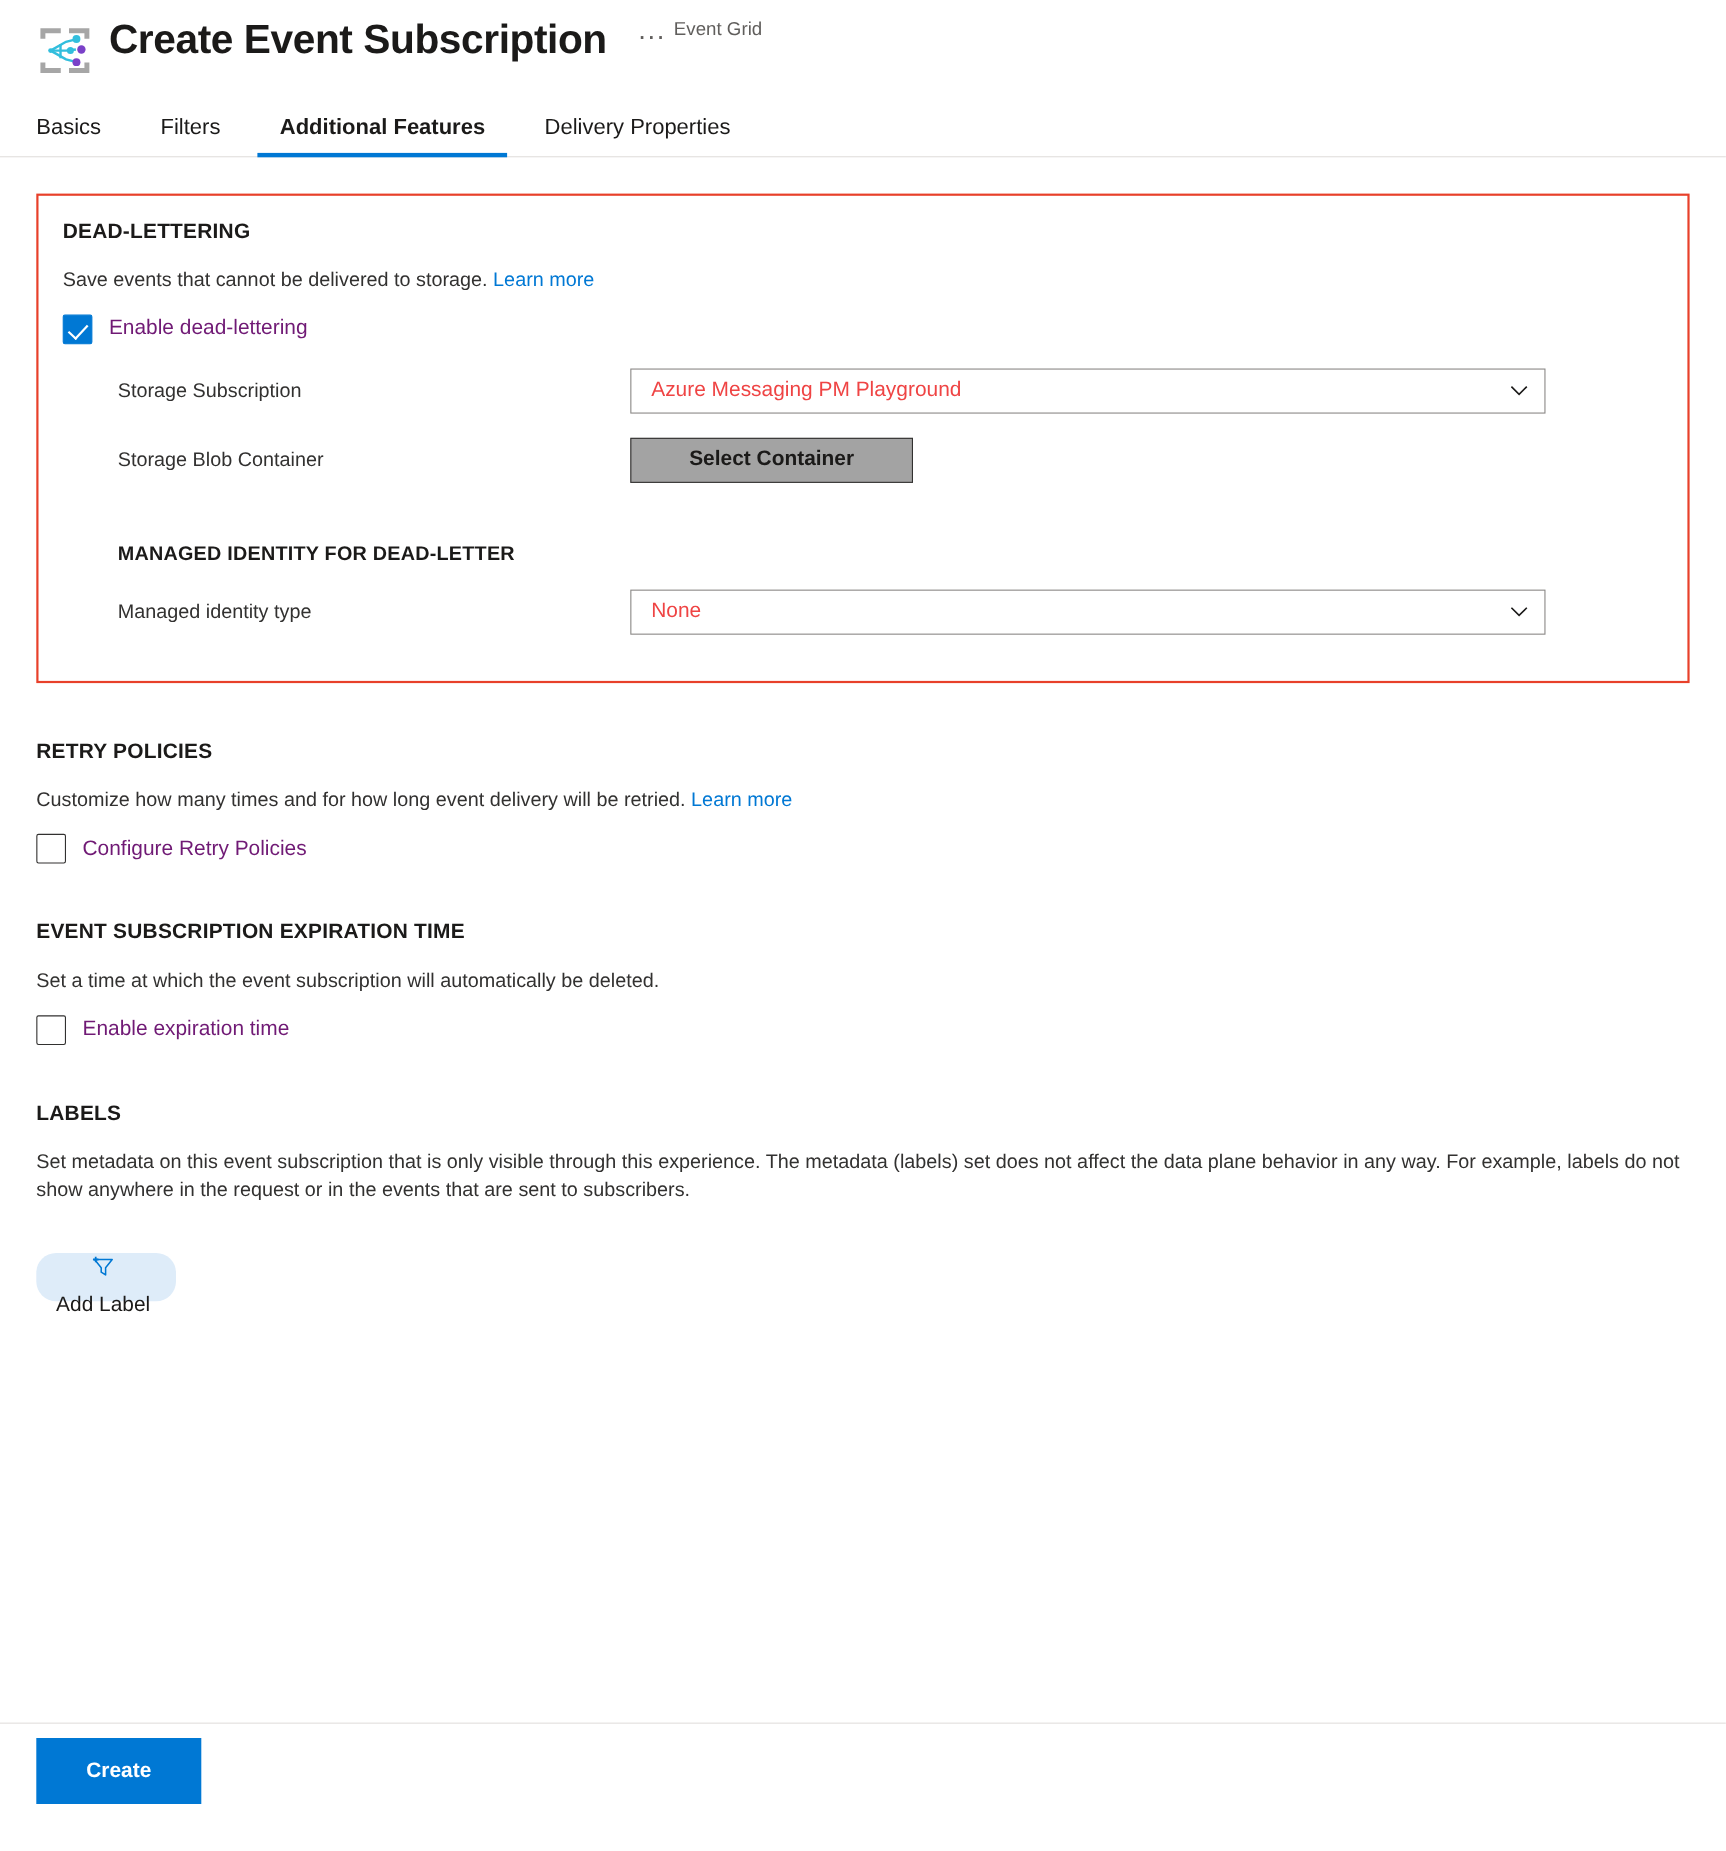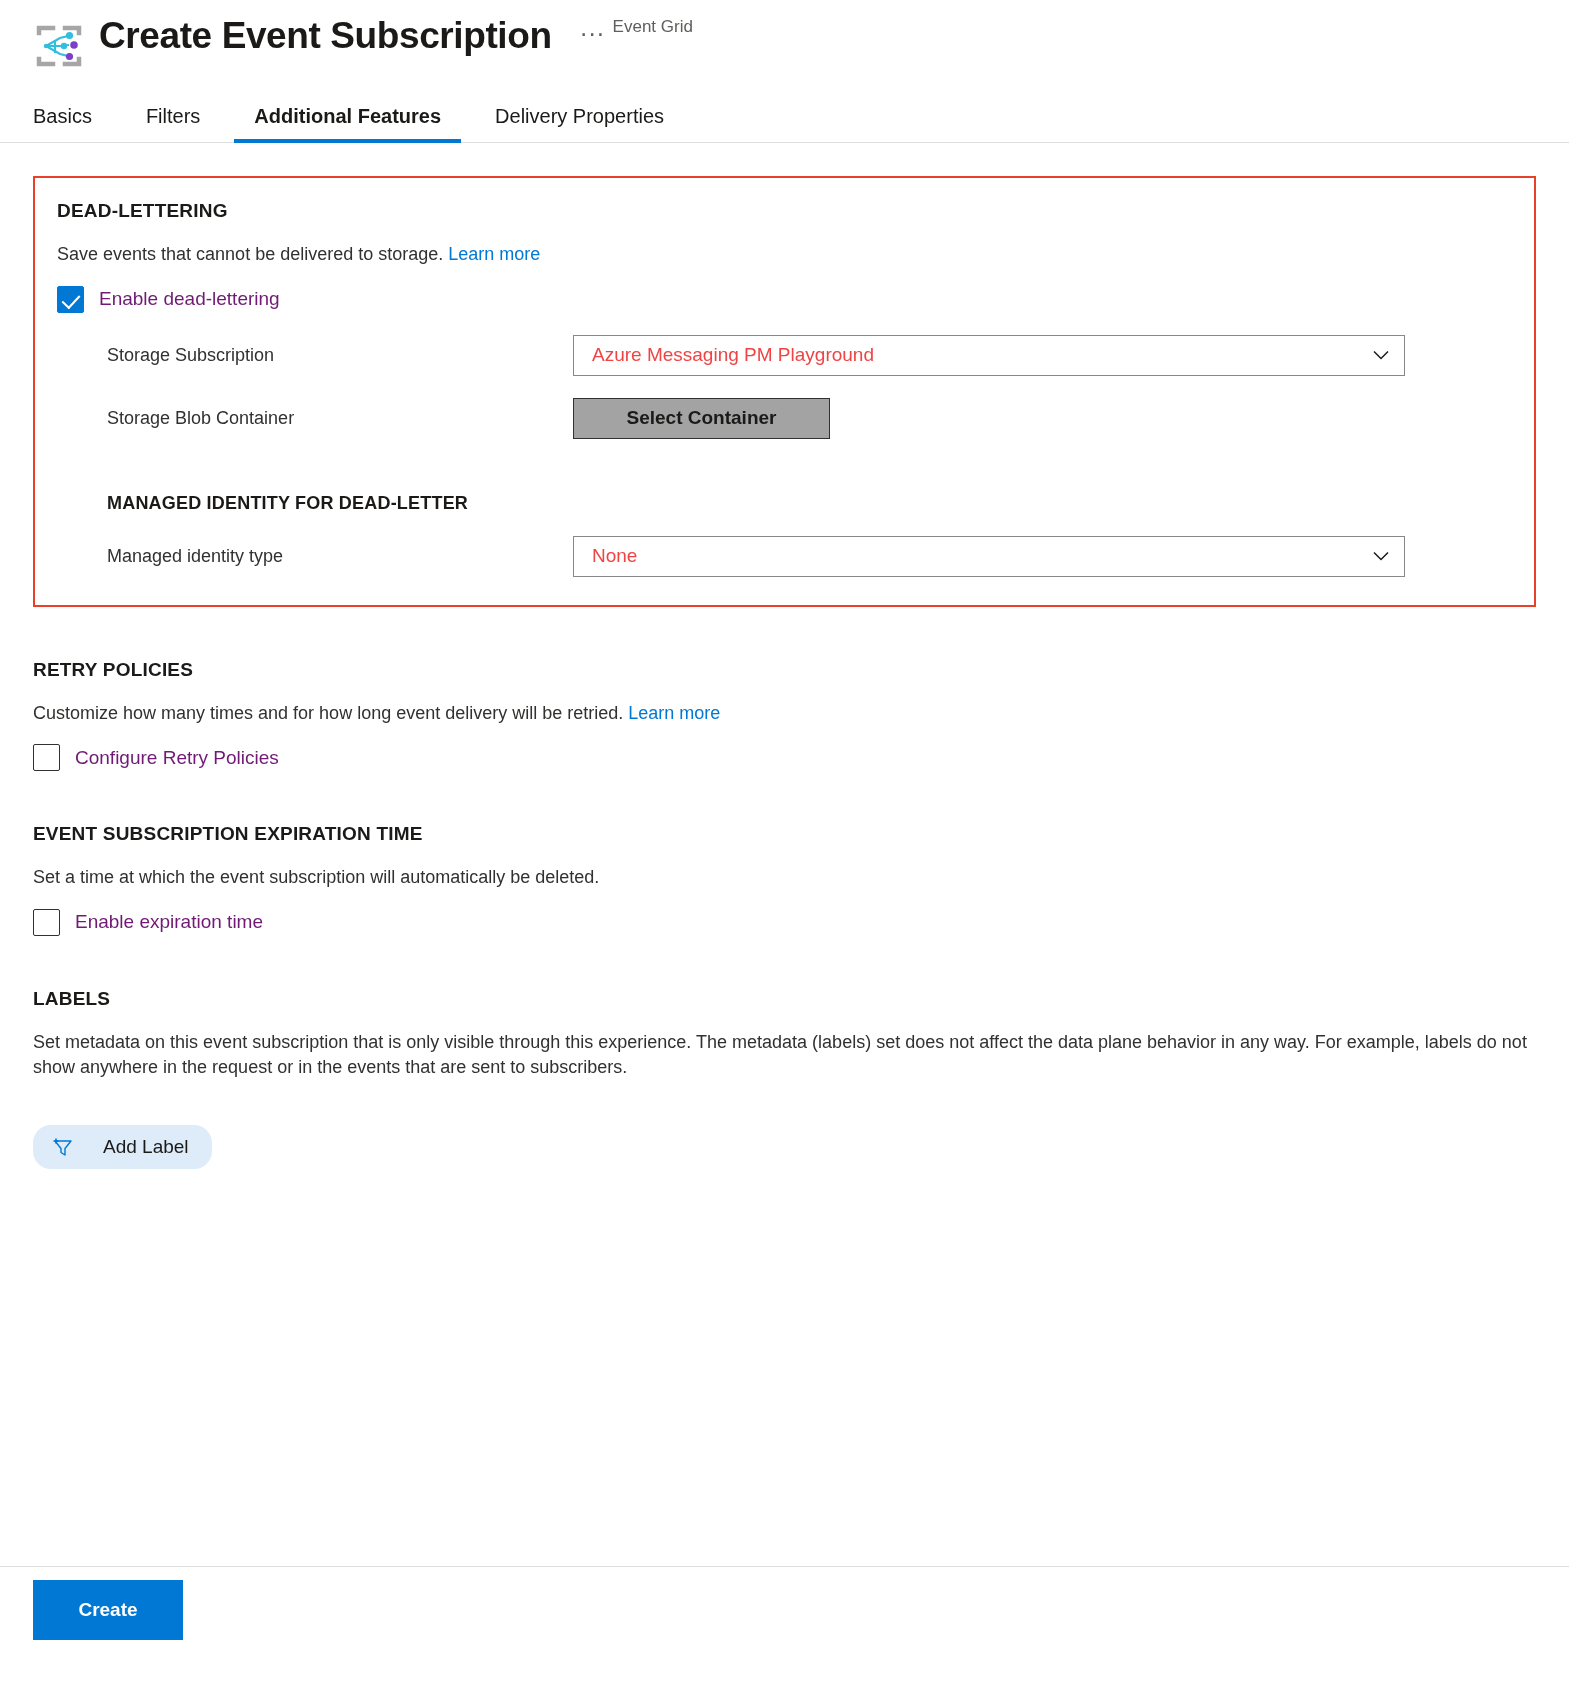--- a/index.html
+++ b/index.html
@@ -93,21 +93,21 @@
   }
 
   
   .content {
     padding: 0 33px;
   }
 
   .highlight-box {
     border: 2px solid #e8402a;
     margin-top: 33px;
-    padding: 22px 22px 28px 22px;
+    padding: 22px 22px 42px 22px;
   }
 
   .section-head {
     font-size: 19px;
     font-weight: bold;
     letter-spacing: 0.2px;
     color: #1b1a19;
     margin: 0 0 20px 0;
   }
   .section-head.sub {
@@ -219,31 +219,32 @@
   .mi-block .field-label { width: 466px; }
 
   
   .block { margin-top: 52px; }
   .block .check-row { margin-top: 18px; align-items: center; }
 
   
   .add-label-btn {
     display: inline-flex;
     align-items: center;
-    gap: 28px;
+    gap: 13px;
     background: #deecf9;
     border: none;
     border-radius: 18px;
     height: 44px;
     padding: 0 23px 0 18px;
     margin-top: 26px;
     font-family: "Liberation Sans", sans-serif;
     font-size: 19px;
     color: #1b1a19;
     cursor: pointer;
+    flex-direction: column;
   }
   .tag-icon { width: 24px; height: 24px; flex: 0 0 auto; }
 
   
   .footer-divider {
     position: absolute;
     left: 0;
     right: 0;
     bottom: 116px;
     height: 1px;

